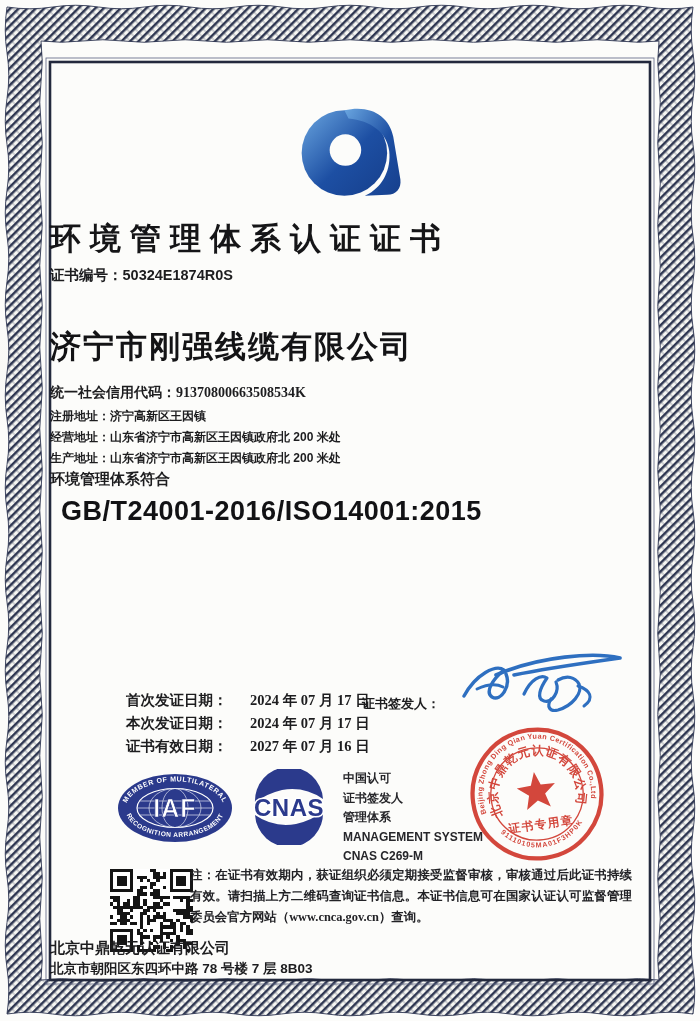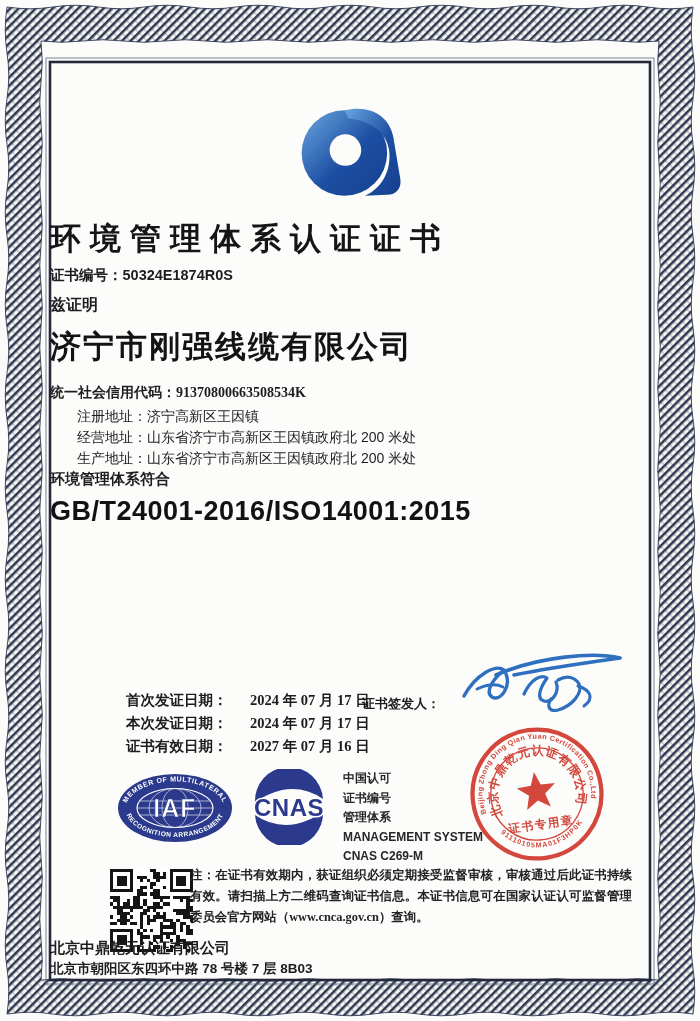--- a/index.html
+++ b/index.html
@@ -16,24 +16,24 @@
   svg{display:block}
   .abs{position:absolute;}
   .line{position:absolute;left:50px;width:600px;text-align:left;}
   .serif{font-family:"Liberation Serif","DejaVu Serif",serif;}
 
   .title{top:218px;font-size:31px;font-weight:700;letter-spacing:9px;color:#151517;}
   .certno{top:266px;font-size:14.5px;font-weight:700;}
   .certify{top:295px;font-size:16px;font-weight:700;}
   .company{top:326px;font-size:31px;font-weight:600;letter-spacing:2px;color:#131315;}
   .creditcode{top:384px;font-size:14px;font-weight:600;}
-  .addr{font-size:14px;font-weight:400;line-height:21px;padding-left:27px;}
+  .addr{font-size:12px;font-weight:700;line-height:21px;}
   .addr1{top:406px}.addr2{top:427px}.addr3{top:448px}
   .conform{top:470px;font-size:15px;font-weight:700;}
-  .standard{top:496px;font-size:27px;font-weight:700;letter-spacing:.5px;color:#121214;}
+  .standard{top:496px;font-size:27px;font-weight:700;letter-spacing:.5px;color:#121214;margin-left:11px;}
   .scopelabel{top:541px;font-size:14px;font-weight:700;}
   .scope{top:579px;font-size:20px;font-weight:700;letter-spacing:1px;color:#121214;}
 
   .dates{position:absolute;left:126px;top:689px;font-weight:700;font-size:14.5px;}
   .dates .row{display:flex;line-height:23px;}
   .dates .lbl{width:112px;text-align:justify;}
   .dates .val{margin-left:12px;}
   .signer{position:absolute;left:362px;top:695px;font-size:13px;font-weight:700;}
 
   .acc-lines{position:absolute;left:343px;top:769px;font-size:12px;font-weight:700;line-height:19.5px;color:#26262a;}
@@ -76,21 +76,20 @@
     <circle cx="52" cy="60" r="42" fill="url(#dgrad)"></circle>
     <path d="M 52 18 C 78 12 96 24 100 44 L 107 86 C 108 95 103 101 94 101 L 72 102
              L 76 100 C 90 92 98 76 96 58 C 94 40 78 28 56 26 Z" fill="url(#dgrad)"></path>
     <circle cx="53" cy="57" r="15.5" fill="#fcfcfa"></circle>
   </svg>
 
   <div class="line title">环境管理体系认证证书</div>
 
   <div class="line certno"><span>证书编号：</span><span>50324E1874R0S</span></div>
 
-  <div class="line certify">兹证明</div>
 
   <div class="line company">济宁市刚强线缆有限公司</div>
 
   <div class="line creditcode serif"><span>统一社会信用代码：</span><span>91370800663508534K</span></div>
 
   <div class="line addr addr1"><span>注册地址：</span><span>济宁高新区王因镇</span></div>
   <div class="line addr addr2"><span>经营地址：</span><span>山东省济宁市高新区王因镇政府北 200 米处</span></div>
   <div class="line addr addr3"><span>生产地址：</span><span>山东省济宁市高新区王因镇政府北 200 米处</span></div>
 
   <div class="line conform">环境管理体系符合</div>
@@ -152,21 +151,21 @@
   </svg>
 
   <svg class="abs" style="left:244px;top:769px" width="90" height="76" viewBox="0 0 90 76">
     <path d="M 11 34 A 34 34 0 0 1 79 30 Q 60 17 38 21 Q 21 25 11 34 Z" fill="var(--logo-blue)"></path>
     <path d="M 79 42 A 34 34 0 0 1 11 46 Q 30 59 52 55 Q 69 51 79 42 Z" fill="var(--logo-blue)"></path>
     <text x="45" y="47" font-size="24" font-weight="bold" fill="var(--logo-blue)" paint-order="stroke" stroke="#ffffff" stroke-width="3" text-anchor="middle" letter-spacing="0.5">CNAS</text>
   </svg>
 
   <div class="acc-lines">
     <div>中国认可</div>
-    <div>证书编号</div>
+    <div>证书签发人</div>
     <div>管理体系</div>
     <div>MANAGEMENT SYSTEM</div>
     <div>CNAS   C269-M</div>
   </div>
 
   <svg class="abs" style="left:467px;top:724px" width="140" height="140" viewBox="0 0 138 138" opacity="0.93">
     <defs>
       <path id="seal-ring" d="M 18 84 A 53.5 53.5 0 1 1 120 84"></path>
       <path id="seal-arc" d="M 33 86 A 39.5 39.5 0 1 1 105 86"></path>
       <path id="seal-num" d="M 22 92 A 52 52 0 0 0 116 92"></path>

